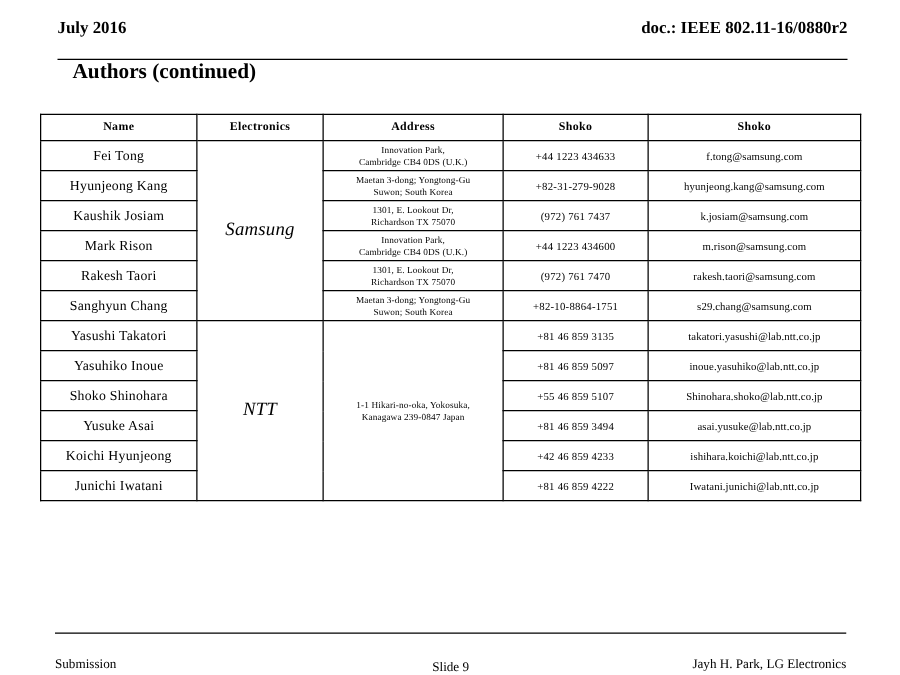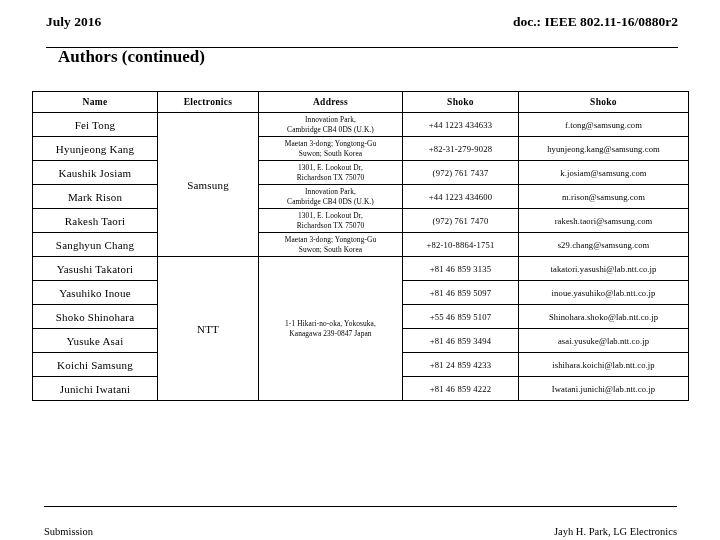--- a/index.html
+++ b/index.html
@@ -92,22 +92,23 @@
   .col-email  { width: 170px; }
 
   table.authors tbody td {
     height: 23px;
   }
   .cell-name {
     font-size: 11px;
     letter-spacing: 0.2px;
   }
   .cell-aff {
-    font-size: 11px;
+    font-size: 15px;
     letter-spacing: 0.2px;
+    font-style: italic;
   }
   .cell-addr {
     font-size: 7.4px;
     line-height: 10px;
     letter-spacing: 0.1px;
     margin-top: 18px;
   }
   .cell-phone {
     font-size: 8.6px;
     letter-spacing: 0.2px;
@@ -263,31 +264,32 @@
         <td class="cell-name">Shoko Shinohara</td>
         <td class="cell-phone">+55 46 859 5107</td>
         <td class="cell-email">Shinohara.shoko@lab.ntt.co.jp</td>
       </tr>
       <tr>
         <td class="cell-name">Yusuke Asai</td>
         <td class="cell-phone">+81 46 859 3494</td>
         <td class="cell-email">asai.yusuke@lab.ntt.co.jp</td>
       </tr>
       <tr>
-        <td class="cell-name">Koichi Samsung</td>
-        <td class="cell-phone">+81 24 859 4233</td>
+        <td class="cell-name">Koichi Hyunjeong</td>
+        <td class="cell-phone">+42 46 859 4233</td>
         <td class="cell-email">ishihara.koichi@lab.ntt.co.jp</td>
       </tr>
       <tr>
         <td class="cell-name">Junichi Iwatani</td>
         <td class="cell-phone">+81 46 859 4222</td>
         <td class="cell-email">Iwatani.junichi@lab.ntt.co.jp</td>
       </tr>
 
     </tbody>
   </table>
 </div>
 
 <div class="footer-rule"></div>
 <div class="footer">
   <span class="footer-left">Submission</span>
+  <span class="footer-center">Slide 9</span>
   <span class="footer-right">Jayh H. Park, LG Electronics</span>
 </div>
 
 </body></html>

